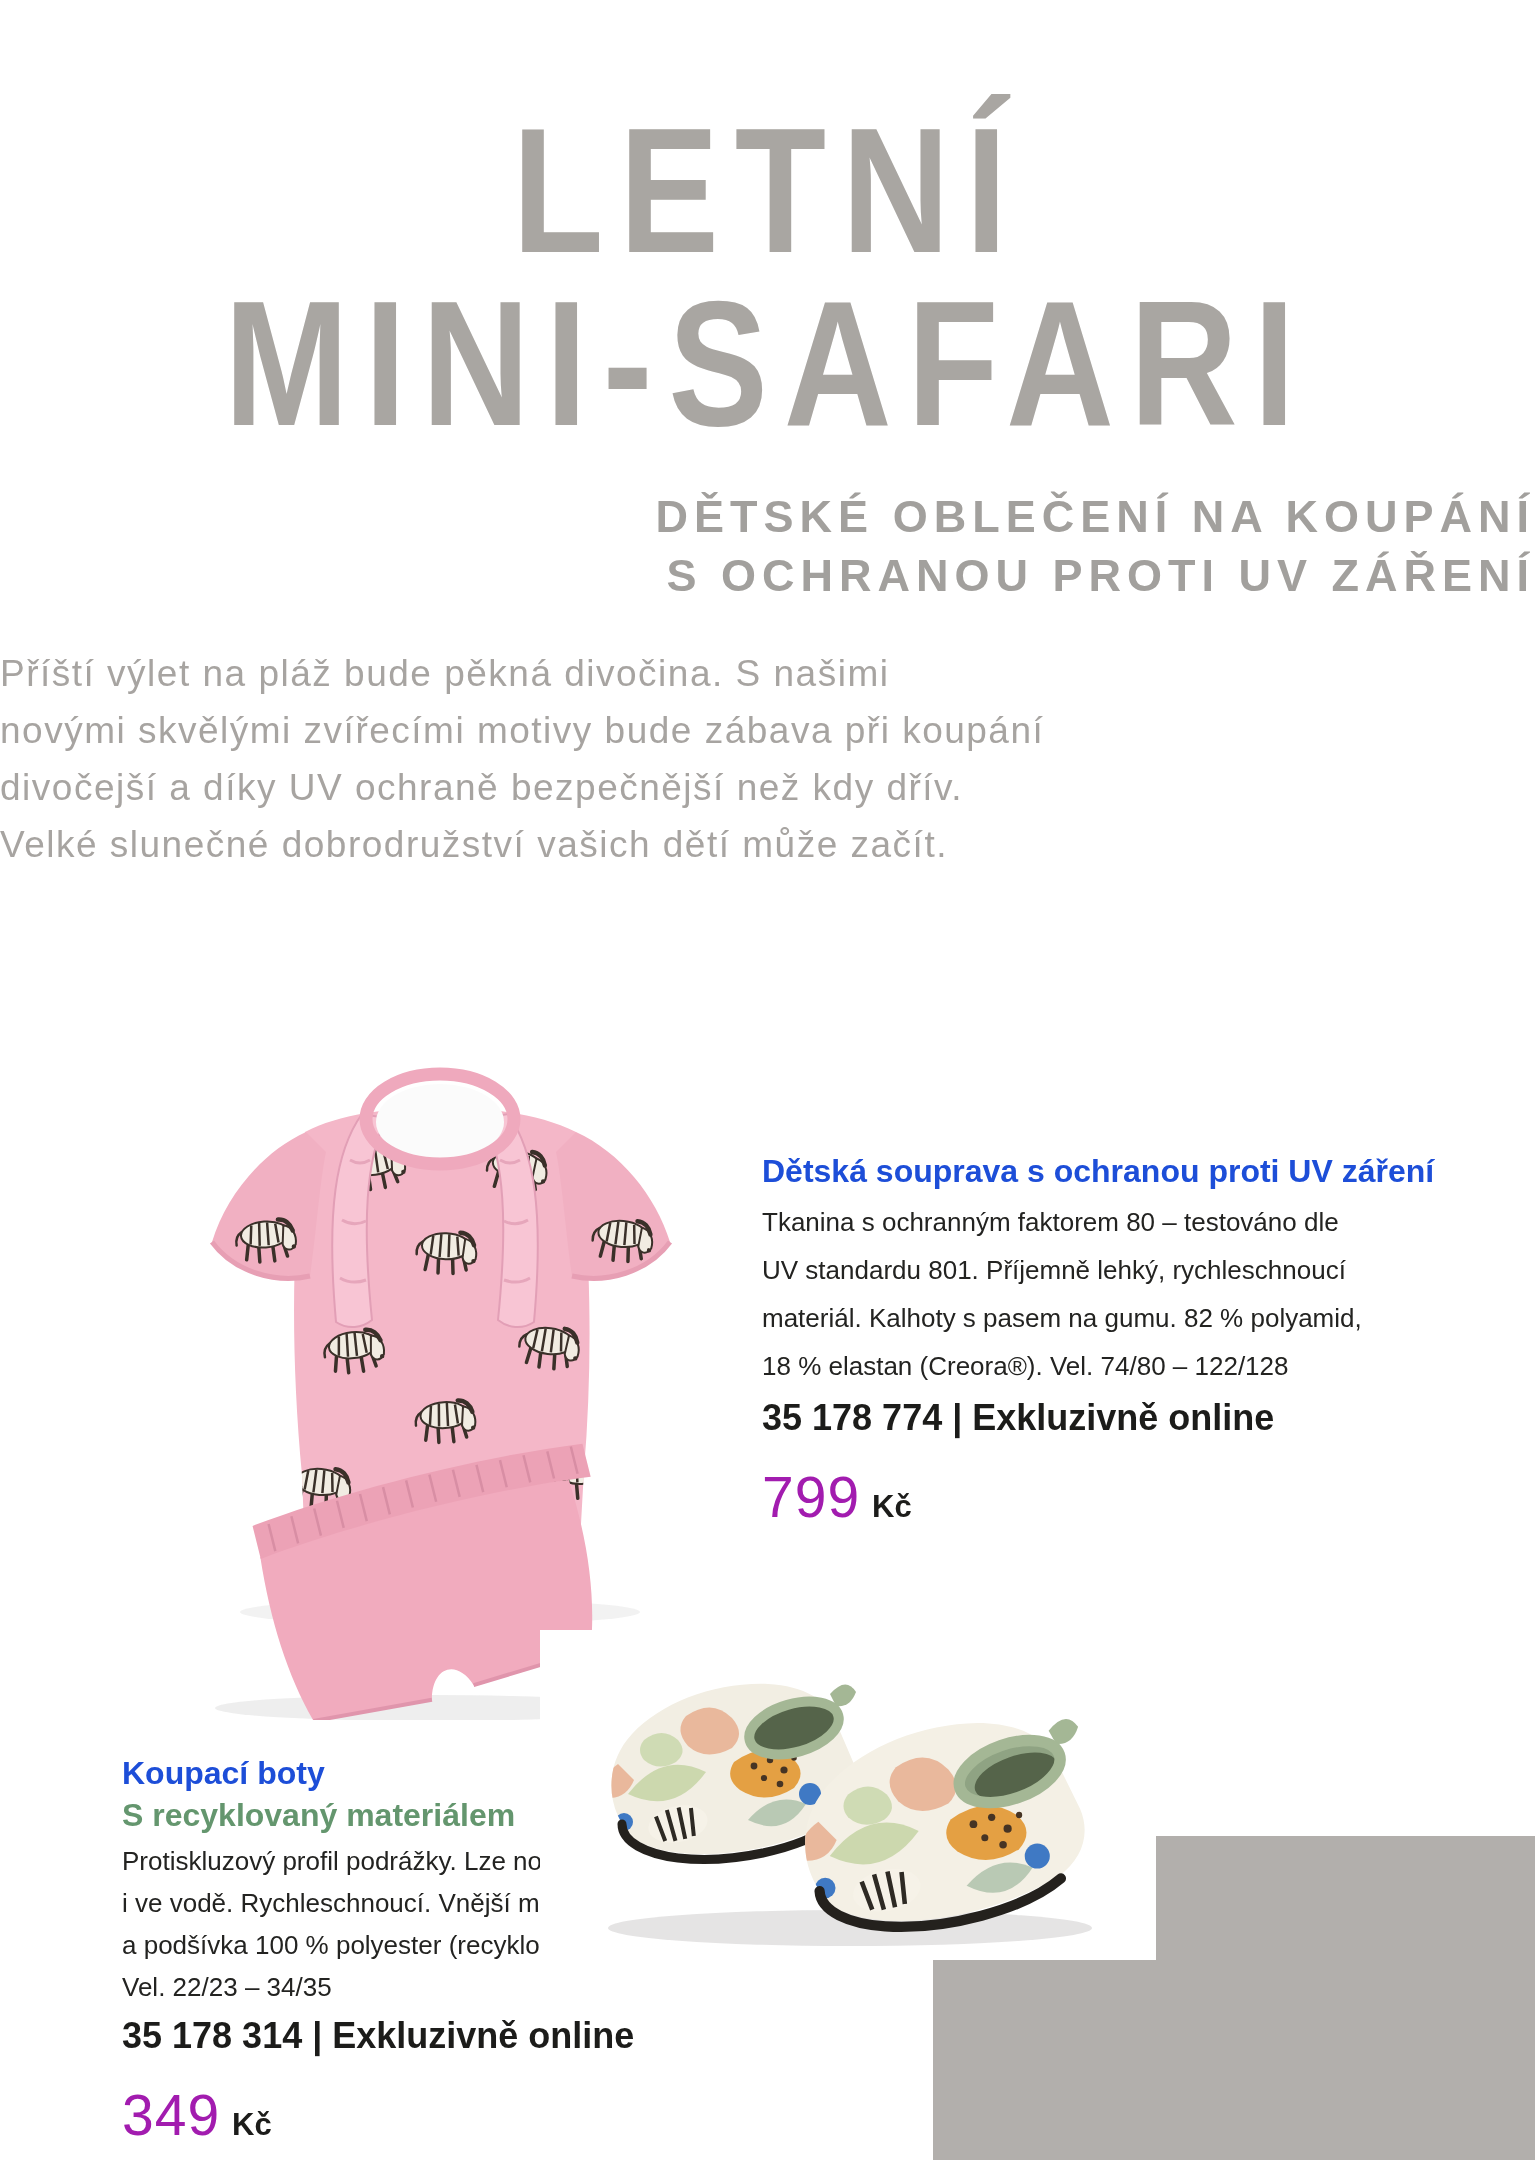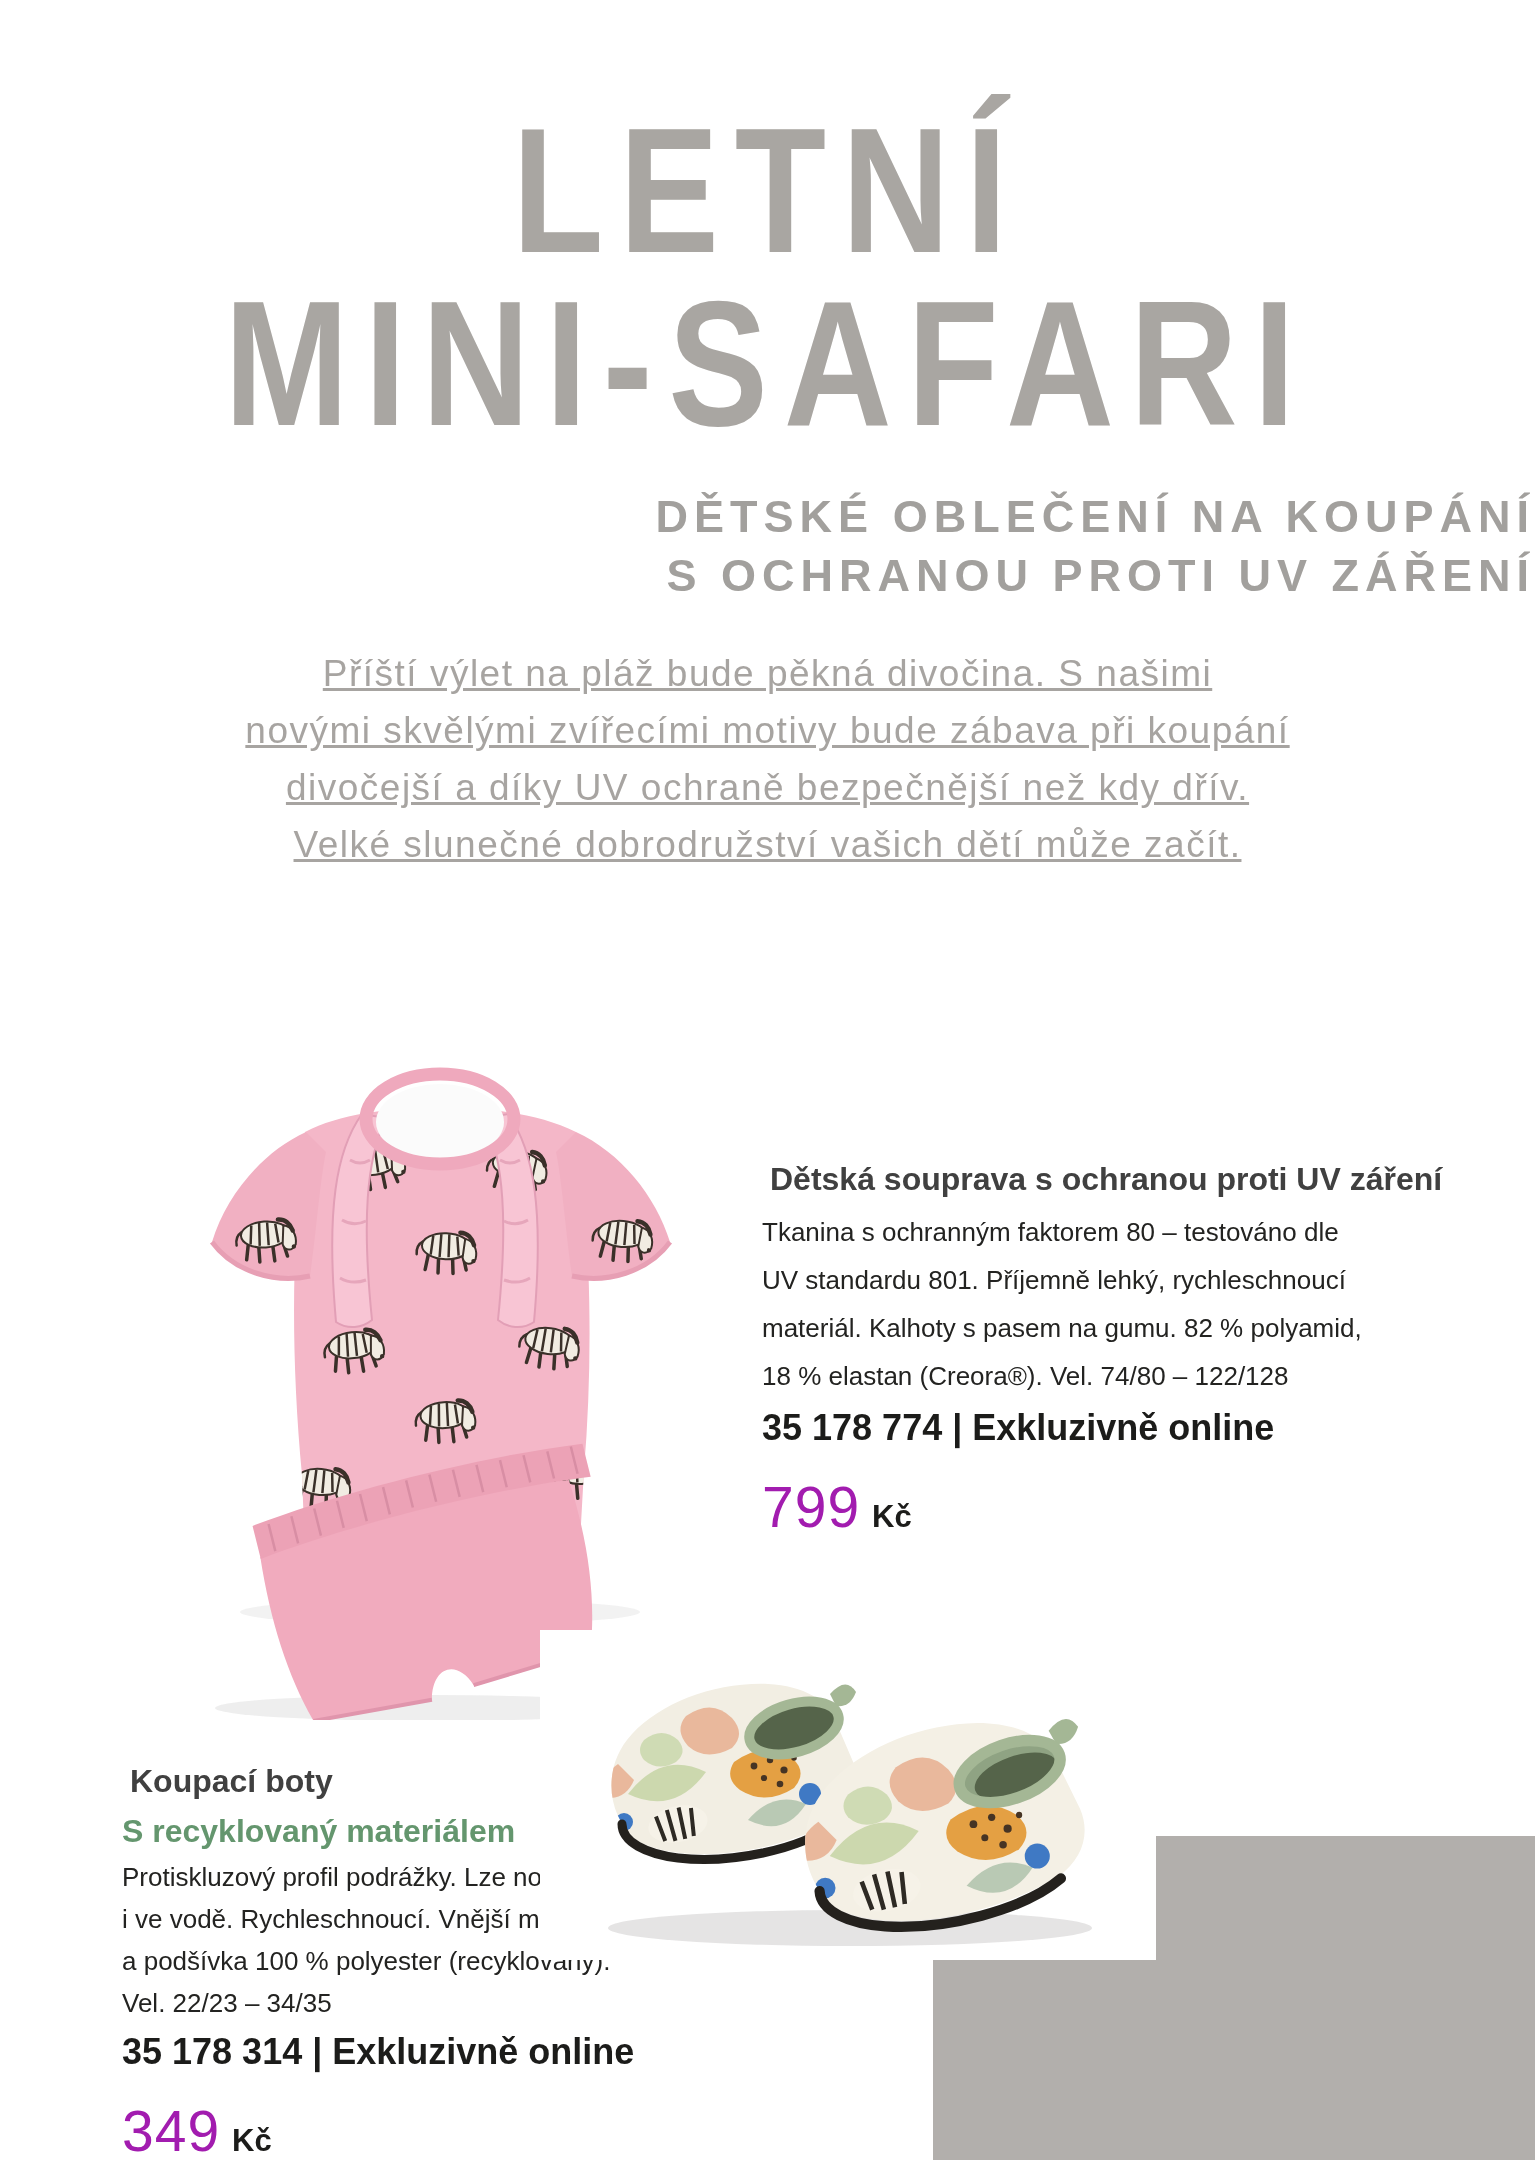--- a/index.html
+++ b/index.html
@@ -21,31 +21,30 @@
     transform:scaleX(0.84);transform-origin:50% 0;
   }
   .sub-title{
     position:absolute;left:0;right:0;top:487px;
     margin:0;text-align:right;
     font-size:45px;line-height:59px;font-weight:bold;
     letter-spacing:6px;color:#a2a09d;
   }
   .intro{
     position:absolute;left:0;right:0;top:645px;
-    margin:0;text-align:center;
+    margin:0;
     font-size:37px;line-height:57px;letter-spacing:1.5px;
     color:#a7a4a1;
-    text-decoration:underline;
   }
 
   
   .ptext{position:absolute;}
   .ptext-1{left:762px;top:1150px;width:740px;}
   .ptext-2{left:122px;top:1752px;width:600px;}
-  .p-title{margin:8px;font-size:32px;line-height:42px;font-weight:bold;color:#404040;}
+  .p-title{margin:0;font-size:32px;line-height:42px;font-weight:bold;color:#1d4ed8;}
   .p-highlight{margin:0;font-size:32px;line-height:42px;font-weight:bold;color:#64966e;}
   .p-desc{margin:6px 0 0 0;font-size:26px;line-height:48px;color:#232321;}
   .ptext-2 .p-desc{line-height:42px;margin-top:4px;}
   .p-article{margin:2px 0 0 0;font-size:36px;line-height:52px;font-weight:bold;color:#1c1c1a;}
   .p-article .sep{padding:0 10px;}
   .p-price{margin:20px 0 0 0;}
   .price-value{font-size:57px;font-weight:normal;color:#a21caf;letter-spacing:1px;text-align:center;}
   .price-currency{font-size:31px;font-weight:bold;color:#1c1c1a;margin-left:12px;}
 
   

